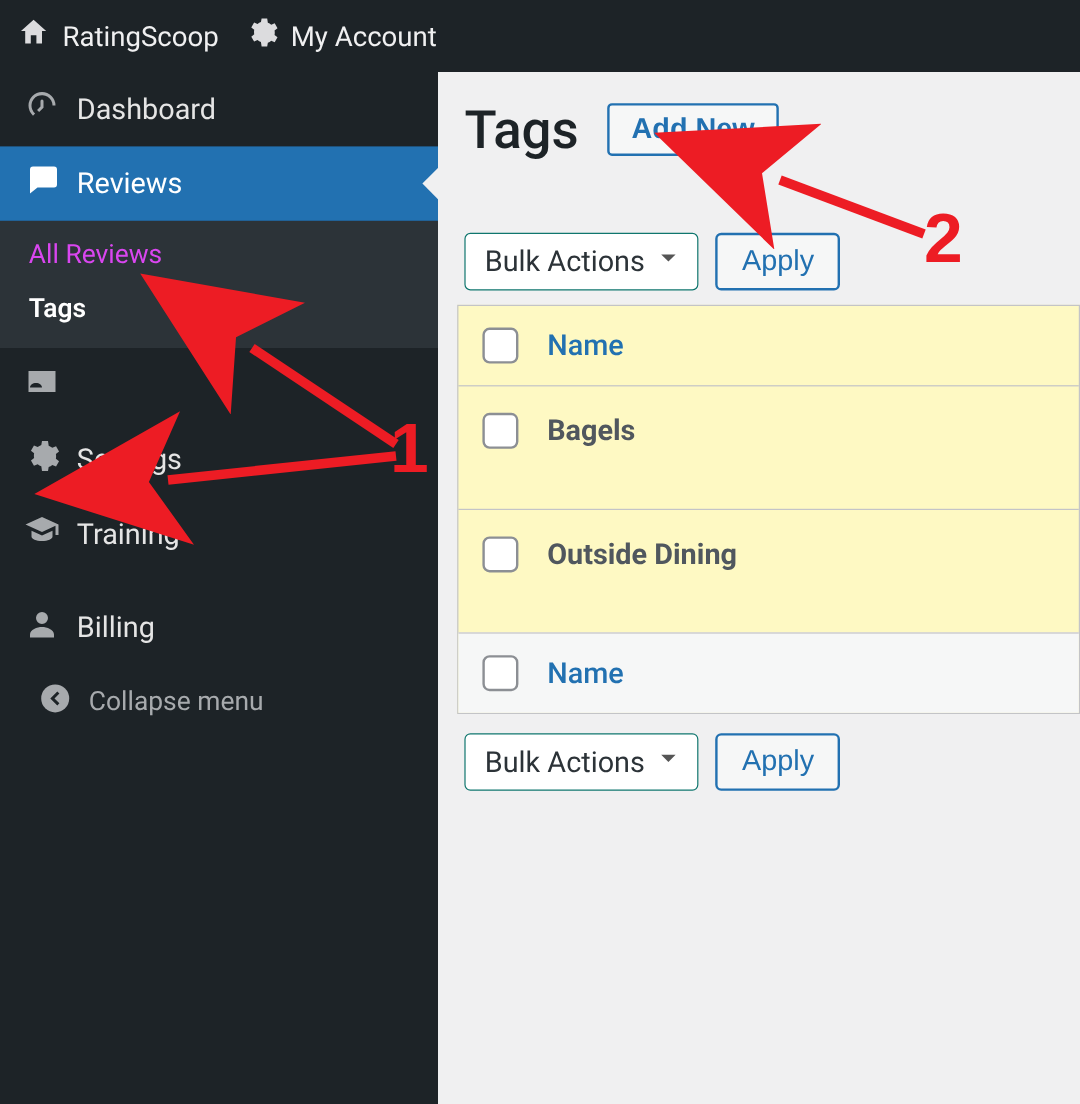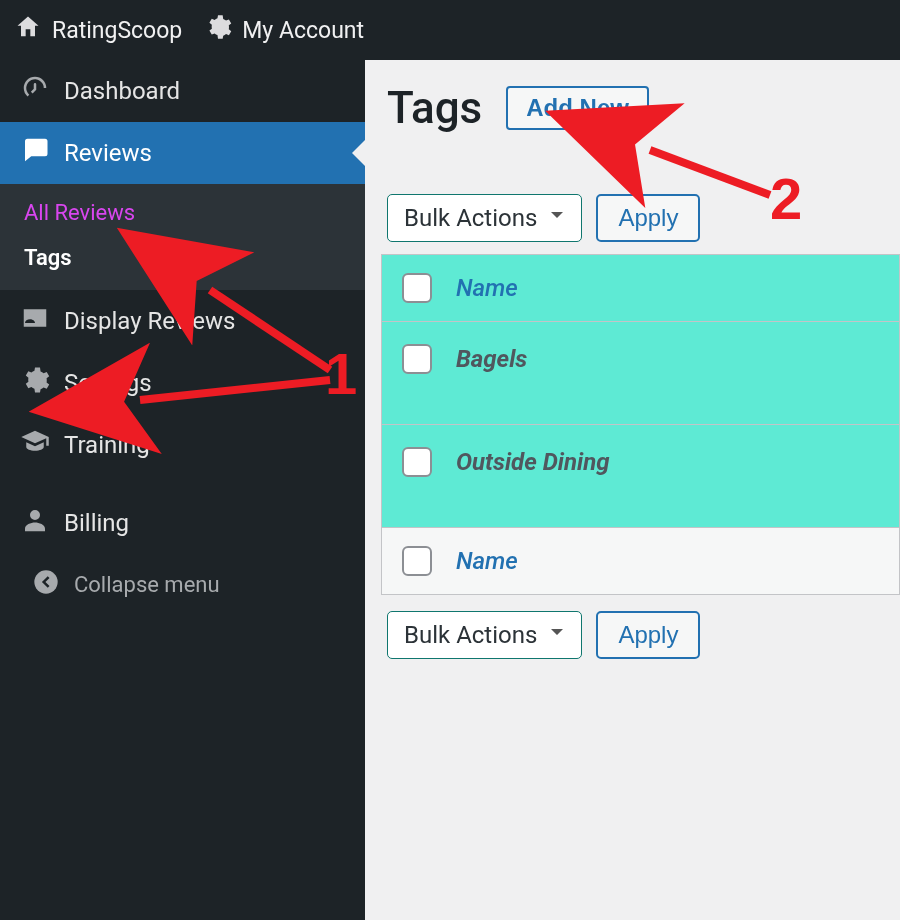--- a/index.html
+++ b/index.html
@@ -89,24 +89,23 @@
     font-size: 24px; color: #2c3338; cursor: pointer;
   }
   .select svg { width: 24px; height: 24px; fill: #555; }
   .apply-btn {
     border: 2px solid #2271b1; border-radius: 5px;
     background: #f6f7f7; color: #2271b1;
     padding: 6px 20px; font-size: 24px; cursor: pointer;
   }
   .table {
     border: 1px solid #c3c4c7;
-    background: #5eead4;
+    background: #fef9c3;
     margin-top: 10px;
     width: calc(100% + 0px);
-    font-style: italic;
   }
   .row {
     display: flex; align-items: center;
     padding: 22px 20px 50px 20px;
     border-top: 1px solid #c3c4c7;
     font-size: 24px;
     gap: 24px;
   }
   .row:first-child { border-top: none; }
   .row.header, .row.footer { padding: 18px 20px; }
@@ -177,21 +176,20 @@
       <div class="submenu-item current">
         <span>Tags</span>
       </div>
     </div>
     <div class="menu-item">
       <span>
         <svg viewBox="0 0 24 24">
             <path d="M3 5h18v14H3V5zm3 3a2.5 2.5 0 110 5 2.5 2.5 0 010-5zm-2 8h8c0-1.7-1.8-3-4-3s-4 1.3-4 3zm10-6h6v2h-6v-2zm0 3h6v2h-6v-2z"></path>
           </svg>
       </span>
-      <span>Display Reviews</span>
     </div>
     <div class="menu-item">
       <span>
         <svg viewBox="0 0 24 24">
             <path d="M12 8a4 4 0 100 8 4 4 0 000-8zm9.4 4c0-.48-.05-.94-.14-1.4l2.1-1.64-2-3.46-2.48 1a7.6 7.6 0 00-2.42-1.4L16 2h-4l-.46 2.6a7.6 7.6 0 00-2.42 1.4l-2.48-1-2 3.46 2.1 1.64A7.5 7.5 0 006.6 12c0 .48.05.94.14 1.4l-2.1 1.64 2 3.46 2.48-1a7.6 7.6 0 002.42 1.4L12 22h4l.46-2.6a7.6 7.6 0 002.42-1.4l2.48 1 2-3.46-2.1-1.64c.09-.46.14-.92.14-1.4z"></path>
           </svg>
       </span>
       <span>Settings</span>
     </div>
     <div class="menu-item">

